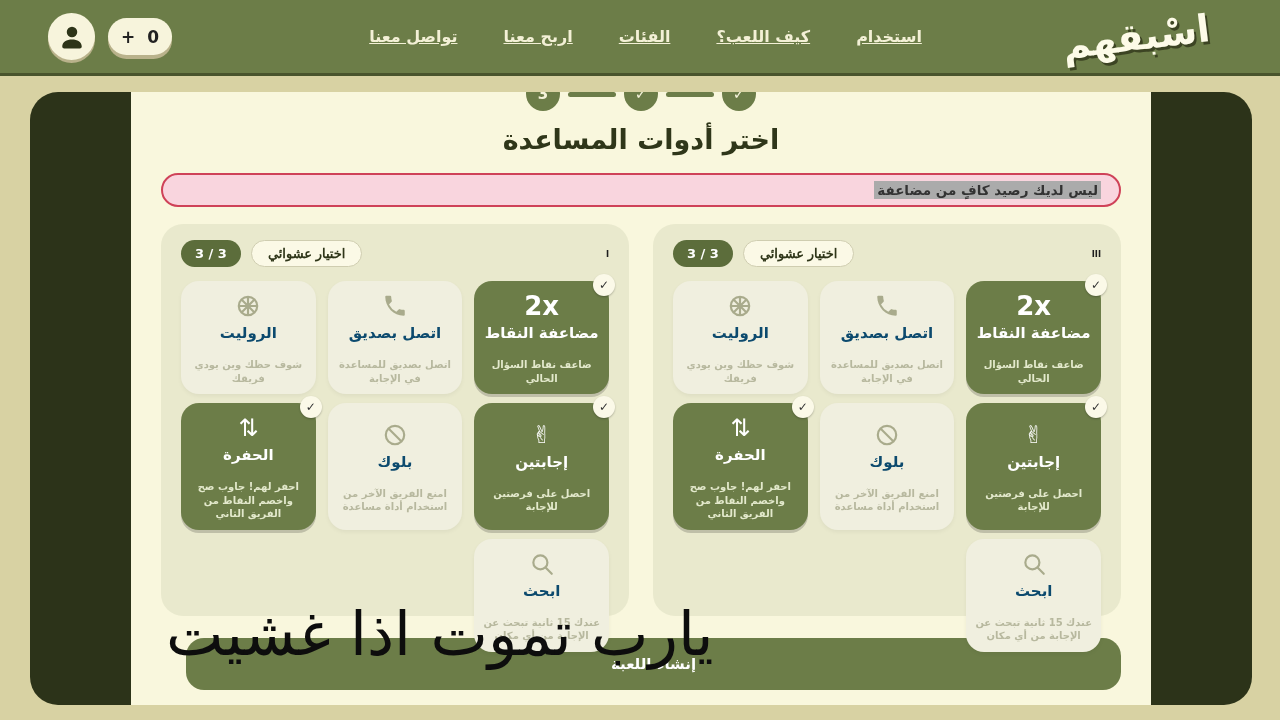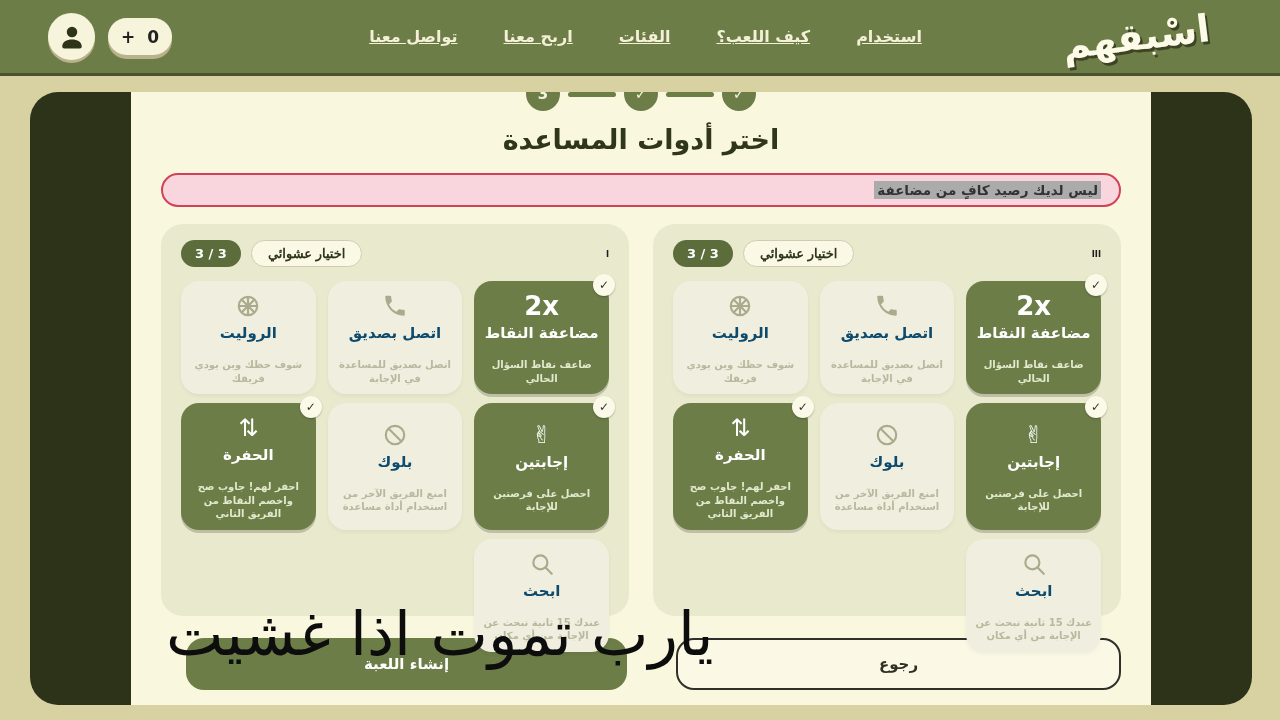--- a/index.html
+++ b/index.html
@@ -309,21 +309,20 @@
                   </svg>
                 </span>
                 <div class="card-title">ابحث</div>
                 <div class="card-desc">عندك 15 ثانية تبحث عن الإجابة من أي مكان</div>
               </div>
             </div>
         </section>
       </div>
 
       <div class="footer-row">
-        <button class="btn btn-back">رجوع</button>
         <button class="btn btn-create">إنشاء اللعبة</button>
       </div>
 
     </div>
   </div>
 </div>
 
 <div class="overlay-text">يارب تموت اذا غشيت</div>
 
 </body></html>

